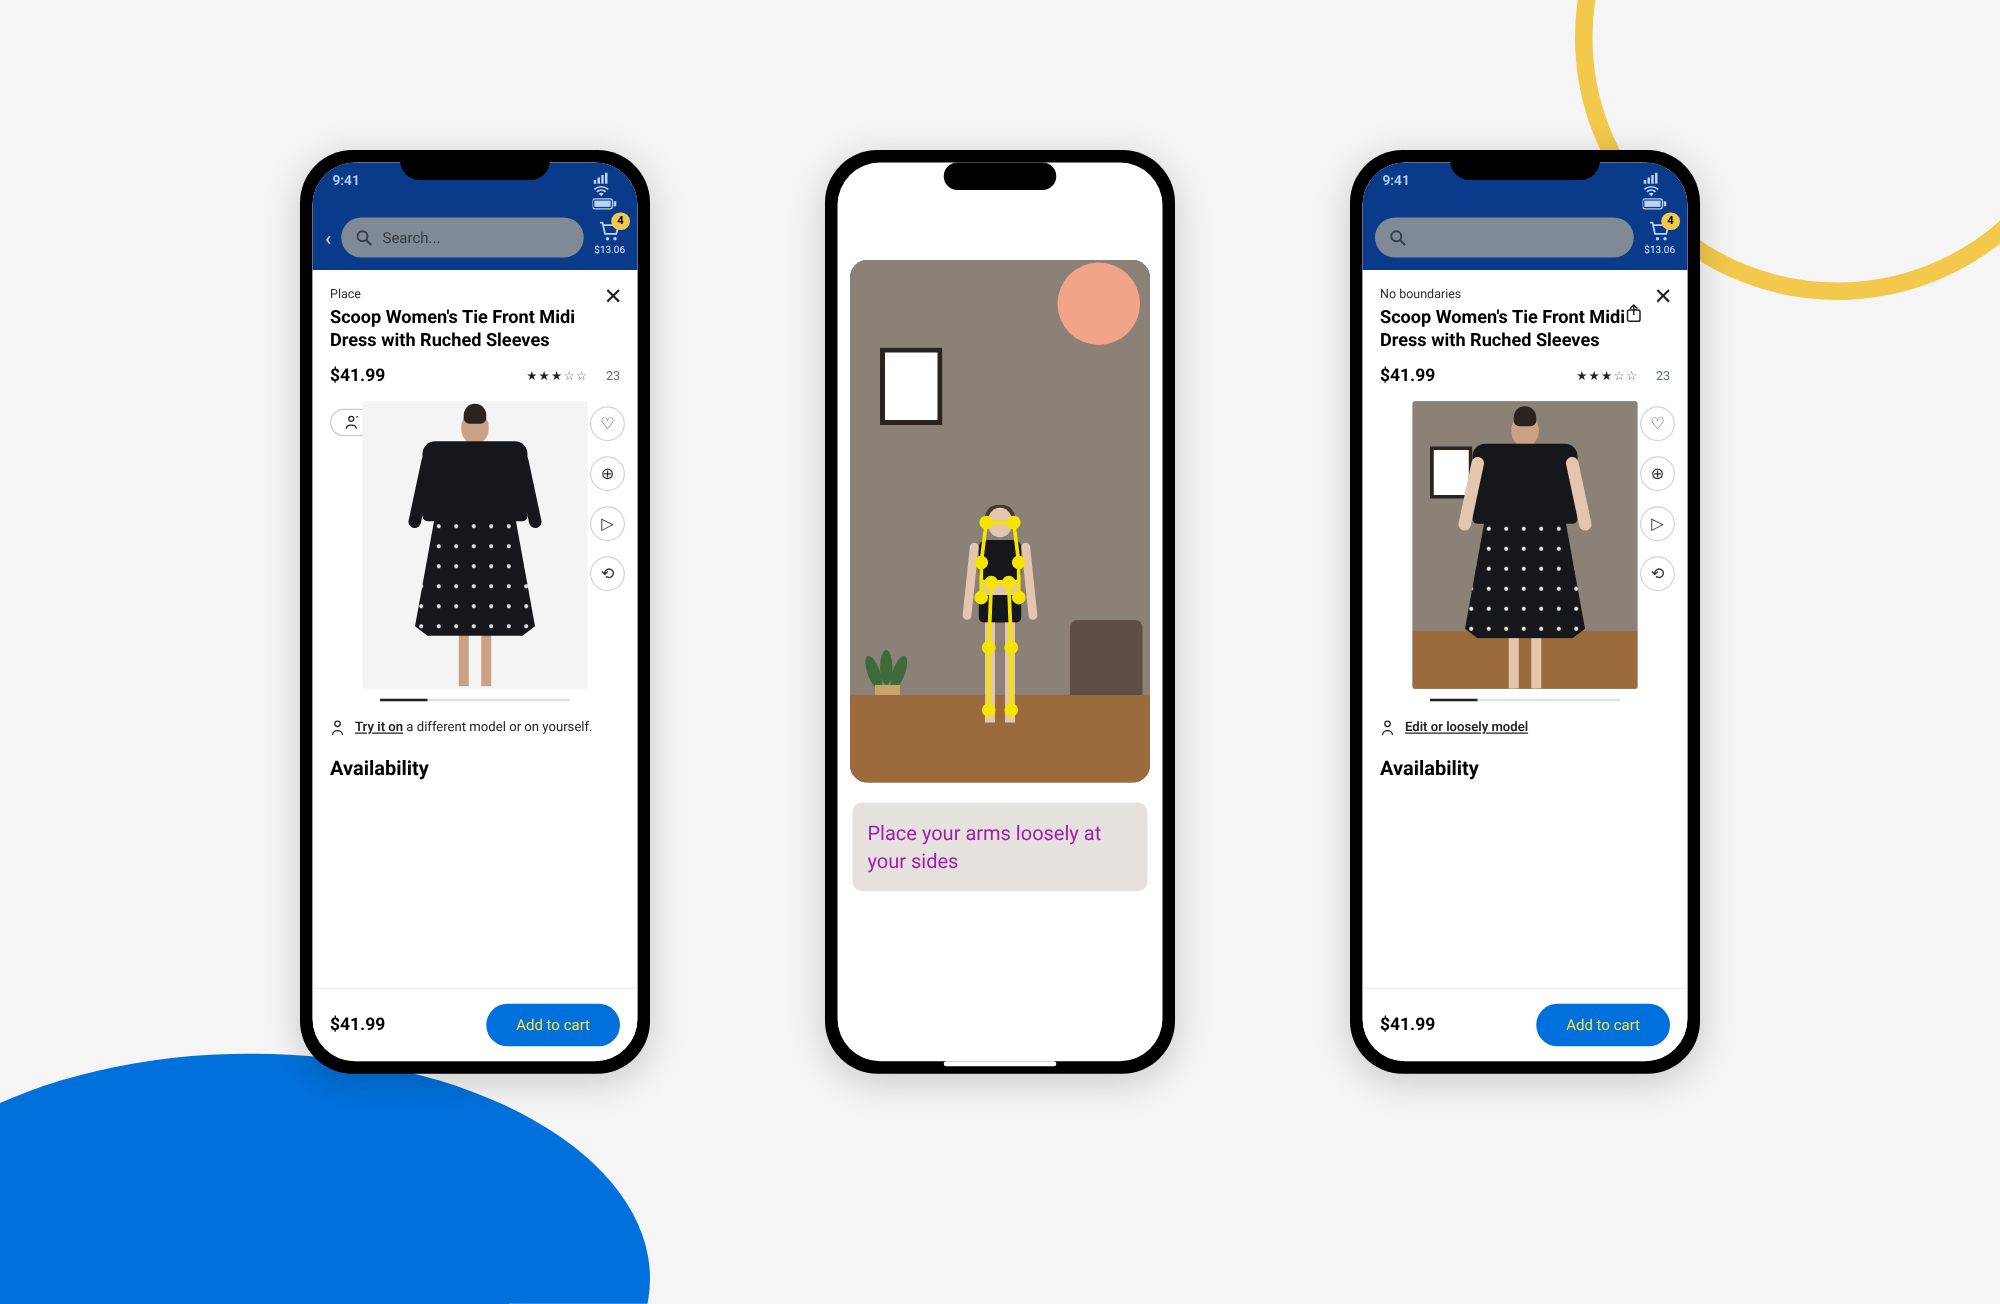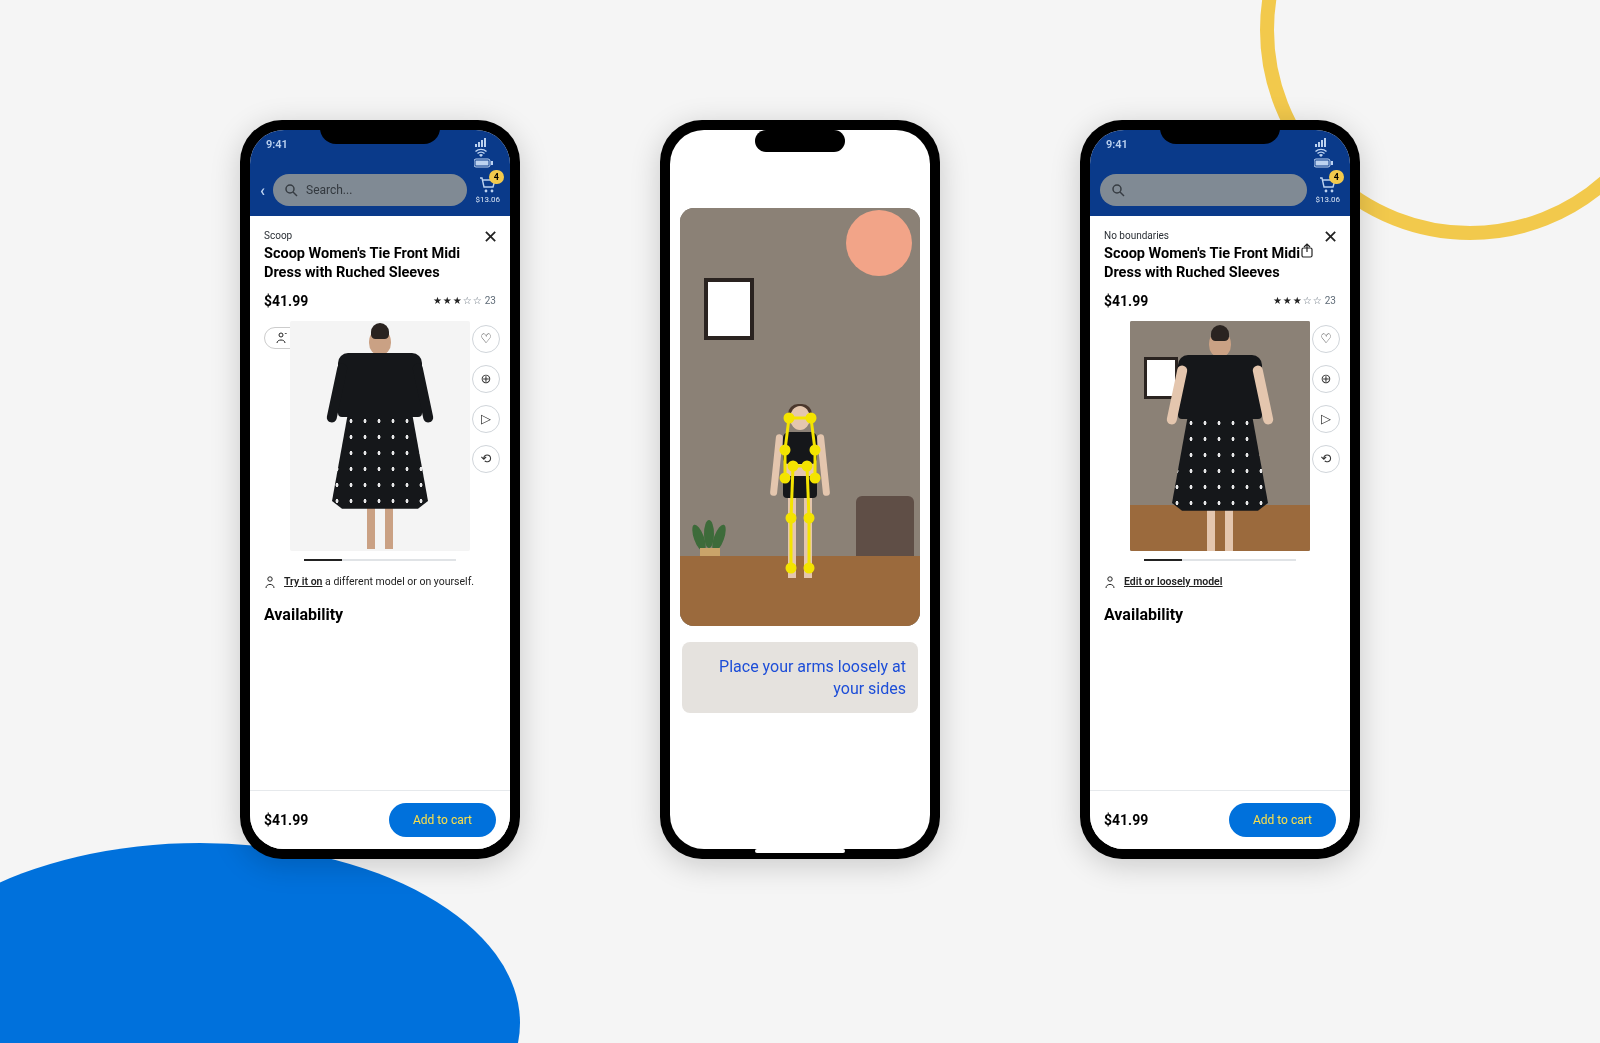--- a/index.html
+++ b/index.html
@@ -41,21 +41,21 @@
 
   
   .panel{flex:1;background:#fff;padding:14px 14px 0 14px;overflow:hidden;position:relative}
   .close-x{position:absolute;top:10px;right:12px;font-size:18px;color:#222}
   .brand{font-size:10px;color:#2a2f35;margin-bottom:4px}
   .title{font-size:14.5px;font-weight:700;line-height:1.3;margin:0 22px 10px 0}
   .price-row{display:flex;justify-content:space-between;align-items:center;margin-bottom:12px}
   .price{font-size:14px;font-weight:700}
   .stars{font-size:10px;color:var(--muted);letter-spacing:1px}
   .stars .f{color:#222}
-  .stars .ct{letter-spacing:0;margin-left:2px}
+  .stars .ct{letter-spacing:0;margin-left:14px}
 
   .img-wrap{position:relative;display:flex;justify-content:center;margin-bottom:8px}
   .product-img{width:180px;height:230px;background:#eee;border-radius:2px;position:relative;overflow:hidden}
   .try-chip{position:absolute;top:6px;left:0;background:#fff;border:1px solid #ccc;border-radius:16px;font-size:10px;padding:4px 10px;display:flex;align-items:center;gap:5px;font-weight:600}
   .side-icons{position:absolute;right:-4px;top:4px;display:flex;flex-direction:column;gap:12px}
   .side-icons .ic{width:28px;height:28px;border:1px solid #d0d5da;border-radius:50%;display:flex;align-items:center;justify-content:center;font-size:13px;color:#333}
 
   .swatch-track{height:2px;background:#e0e3e6;margin:0 40px 14px 40px;position:relative}
   .swatch-track::before{content:"";position:absolute;left:0;top:0;height:100%;width:25%;background:#222}
   .try-line{font-size:10.5px;color:#222;display:flex;align-items:center;gap:6px;margin-bottom:16px}
@@ -107,21 +107,21 @@
   .p-mid{width:32px;height:12px;background:#e4c6ae;margin:0 auto}
   .p-shorts{width:34px;height:22px;background:#15171a;margin:0 auto;border-radius:0 0 4px 4px}
   .p-legs{display:flex;justify-content:center;gap:8px}
   .p-leg{width:8px;height:80px;background:#e4c6ae}
   .p-arm{position:absolute;top:30px;width:7px;height:62px;background:#e4c6ae;border-radius:4px}
   .p-arm.l{left:8px;transform:rotate(6deg)} .p-arm.r{right:8px;transform:rotate(-6deg)}
 
   .skeleton{position:absolute;left:50%;bottom:48px;transform:translateX(-50%);width:70px;height:200px;pointer-events:none}
   .skeleton svg{width:100%;height:100%}
 
-  .hint{margin:16px 12px 10px 12px;background:#e5e2de;color:#1d4ed8;border-radius:8px;padding:14px 12px;text-align:right;font-size:16px;line-height:1.35}
+  .hint{margin:16px 12px 10px 12px;background:#e5e2de;color:#a21caf;border-radius:8px;padding:14px 12px;text-align:left;font-size:16px;line-height:1.35}
 
   
   .room-thumb{position:absolute;inset:0}
   .room-thumb .wall{background:#8b8176}
   .room-thumb .floor{height:46px}
   .room-thumb .frame{top:36px;left:14px;width:34px;height:42px;border-width:3px}
   .share-ic{position:absolute;top:-2px;right:0;font-size:13px;color:#222}
 
   svg{display:block}
 </style>
@@ -169,21 +169,21 @@
                 <circle cx="8" cy="15" r="1.4" fill="#bcd2f0"></circle>
                 <circle cx="14" cy="15" r="1.4" fill="#bcd2f0"></circle>
               </svg>
           <span class="amt">$13.06</span>
         </div>
       </div>
     </div>
 
     <div class="panel">
       <span class="close-x">✕</span>
-      <div class="brand">Scoop</div>
+      <div class="brand">Place</div>
       <h3 class="title">Scoop Women's Tie Front Midi Dress with Ruched Sleeves</h3>
       <div class="price-row">
         <span class="price">$41.99</span>
         <span class="stars"><span class="f">★★★</span>☆☆<span class="ct">23</span></span>
       </div>
       <div class="img-wrap">
         <div class="try-chip">
           <svg width="12" height="12">
                 <circle cx="6" cy="3" r="2" fill="none" stroke="#222"></circle>
                 <path d="M2 11c0-2 2-3 4-3s4 1 4 3" fill="none" stroke="#222"></path>

